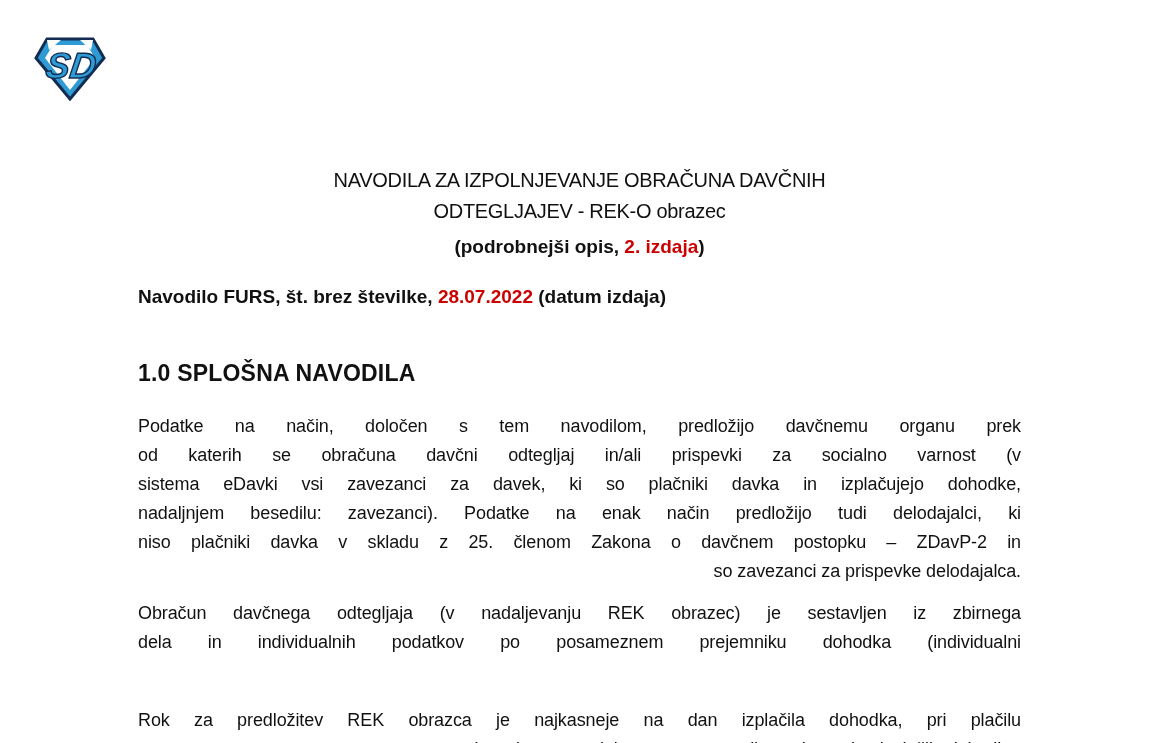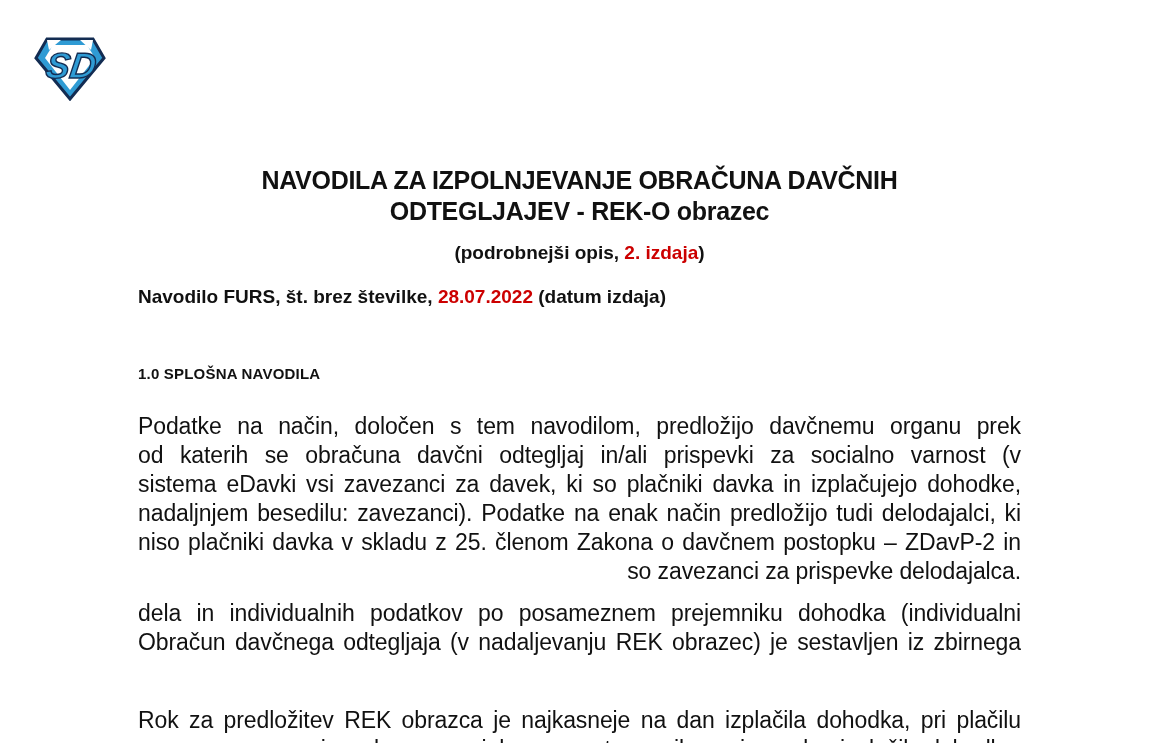--- a/index.html
+++ b/index.html
@@ -26,62 +26,62 @@
   }
   
   .title-wrap {
     position: absolute;
     left: 138px;
     top: 165px;
     width: 883px;
     text-align: center;
   }
   .title-line {
-    font-size: 25px;
-    font-weight: bold;
+    font-size: 20px;
+    font-weight: normal;
     line-height: 31px;
     letter-spacing: -0.3px;
     white-space: nowrap;
   }
   .subtitle-line {
     font-size: 19px;
     font-weight: bold;
     line-height: 27px;
-    margin-top: 12px;
+    margin-top: 6px;
     white-space: nowrap;
   }
   .accent { color: #cc0000; }
   
   .meta-line {
     position: absolute;
     left: 138px;
     top: 283px;
     width: 883px;
     font-size: 19px;
     font-weight: bold;
     line-height: 27px;
     white-space: nowrap;
   }
   
   .section-heading {
     position: absolute;
     left: 138px;
     top: 360px;
     width: 883px;
-    font-size: 15px;
+    font-size: 23px;
     font-weight: bold;
     line-height: 27px;
     letter-spacing: 0.2px;
   }
   
   .para {
     position: absolute;
     left: 138px;
     width: 883px;
-    font-size: 23px;
+    font-size: 18px;
     line-height: 29px;
     letter-spacing: -0.1px;
   }
   #para-1 { top: 412px; }
   #para-2 { top: 599px; }
   #para-3 { top: 706px; }
   .bline {
     height: 29px;
     overflow: hidden;
     text-align: right;
@@ -121,22 +121,22 @@
   <div id="para-1" class="para">
       <div class="bline jfull">Podatke na način, določen s tem navodilom, predložijo davčnemu organu prek</div>
       <div class="bline jfull">od katerih se obračuna davčni odtegljaj in/ali prispevki za socialno varnost (v</div>
       <div class="bline jfull">sistema eDavki vsi zavezanci za davek, ki so plačniki davka in izplačujejo dohodke,</div>
       <div class="bline jfull">nadaljnjem besedilu: zavezanci). Podatke na enak način predložijo tudi delodajalci, ki</div>
       <div class="bline jfull">niso plačniki davka v skladu z 25. členom Zakona o davčnem postopku – ZDavP-2 in</div>
       <div class="bline">so zavezanci za prispevke delodajalca.</div>
     </div>
 
   <div id="para-2" class="para">
+      <div class="bline jfull">Obračun davčnega odtegljaja (v nadaljevanju REK obrazec) je sestavljen iz zbirnega</div>
       <div class="bline jfull">dela in individualnih podatkov po posameznem prejemniku dohodka (individualni</div>
-      <div class="bline jfull">Obračun davčnega odtegljaja (v nadaljevanju REK obrazec) je sestavljen iz zbirnega</div>
     </div>
 
   <div id="para-3" class="para">
       <div class="bline jfull">Rok za predložitev REK obrazca je najkasneje na dan izplačila dohodka, pri plačilu</div>
       <div class="bline">prispevkov za socialno varnost pa najkasneje na dan izplačila dohodka.</div>
     </div>
 
 </div>
 
 </body></html>

